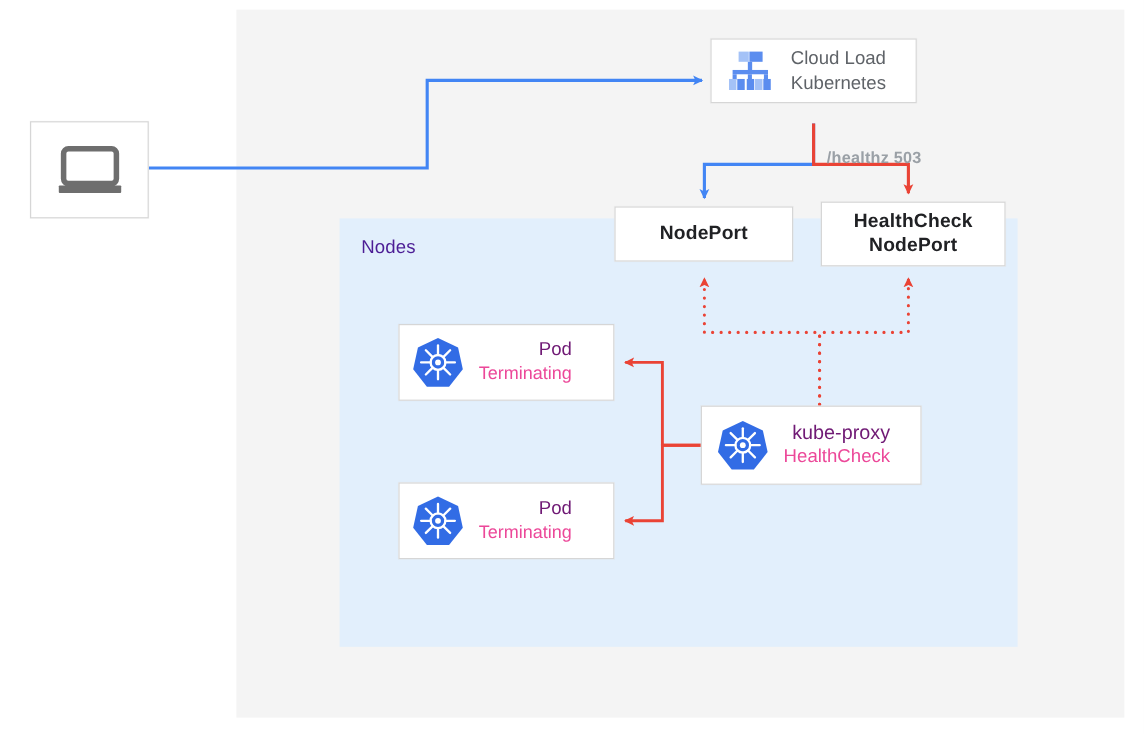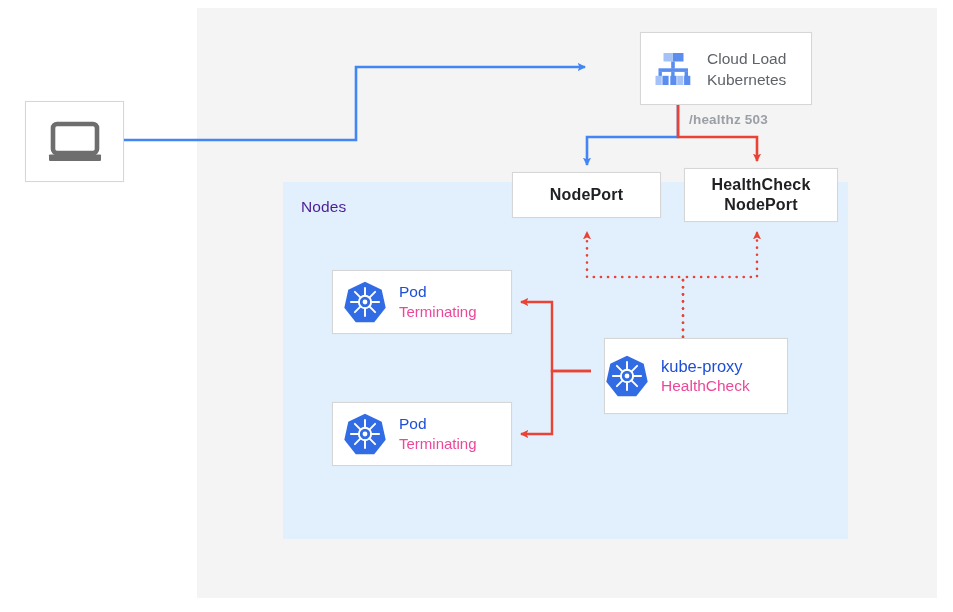--- a/index.html
+++ b/index.html
@@ -58,23 +58,22 @@
   
   #client-box {
     left: 25px; top: 101px;
     width: 99px; height: 81px;
     justify-content: center;
   }
   .laptop-icon { display: block; }
   
   #clb-box {
     left: 592px; top: 32px;
-    width: 172px; height: 73px;
+    width: 172px; height: 54px;
     padding-left: 11px;
-    margin-left: 48px;
   }
   .clb-text {
     font-size: 15.5px;
     color: #5f6368;
     line-height: 21px;
     margin-left: 13px;
   }
   
   #nodeport-box {
     left: 512px; top: 172px;
@@ -90,45 +89,47 @@
     color: #202124;
     line-height: 20px;
     letter-spacing: 0.2px;
   }
   
   #pod-box-1 { left: 332px; top: 270px; width: 180px; height: 64px; padding-left: 10px; }
   #pod-box-2 { left: 332px; top: 402px; width: 180px; height: 64px; padding-left: 10px; }
   .node-texts { margin-left: 12px; }
   .node-title {
     font-size: 15.5px;
-    color: #1d4ed8;
+    color: #701a75;
     line-height: 20px;
+    text-align: right;
   }
   .node-sub {
     font-size: 15px;
     color: #ec4899;
     line-height: 20px;
   }
   
   #kubeproxy-box {
-    left: 604px; top: 338px;
-    width: 184px; height: 76px;
+    left: 584px; top: 338px;
+    width: 184px; height: 66px;
+    padding-left: 12px;
   }
   #kubeproxy-box .node-title { font-size: 16.5px; }
   #kubeproxy-box .node-sub { font-size: 15.5px; }
   
   .edge-label {
     position: absolute;
     font-size: 13.5px;
     font-weight: bold;
     color: #9aa0a6;
     letter-spacing: 0.2px;
     white-space: nowrap;
   }
-  #healthz-label { left: 689px; top: 112px; }
+  #healthz-label { left: 689px; top: 124px; }
   svg.edges {
     position: absolute;
     left: 0; top: 0;
     width: 953px; height: 612px;
     overflow: visible;
     pointer-events: none;
   }
 </style>
 </head>
 <body>

